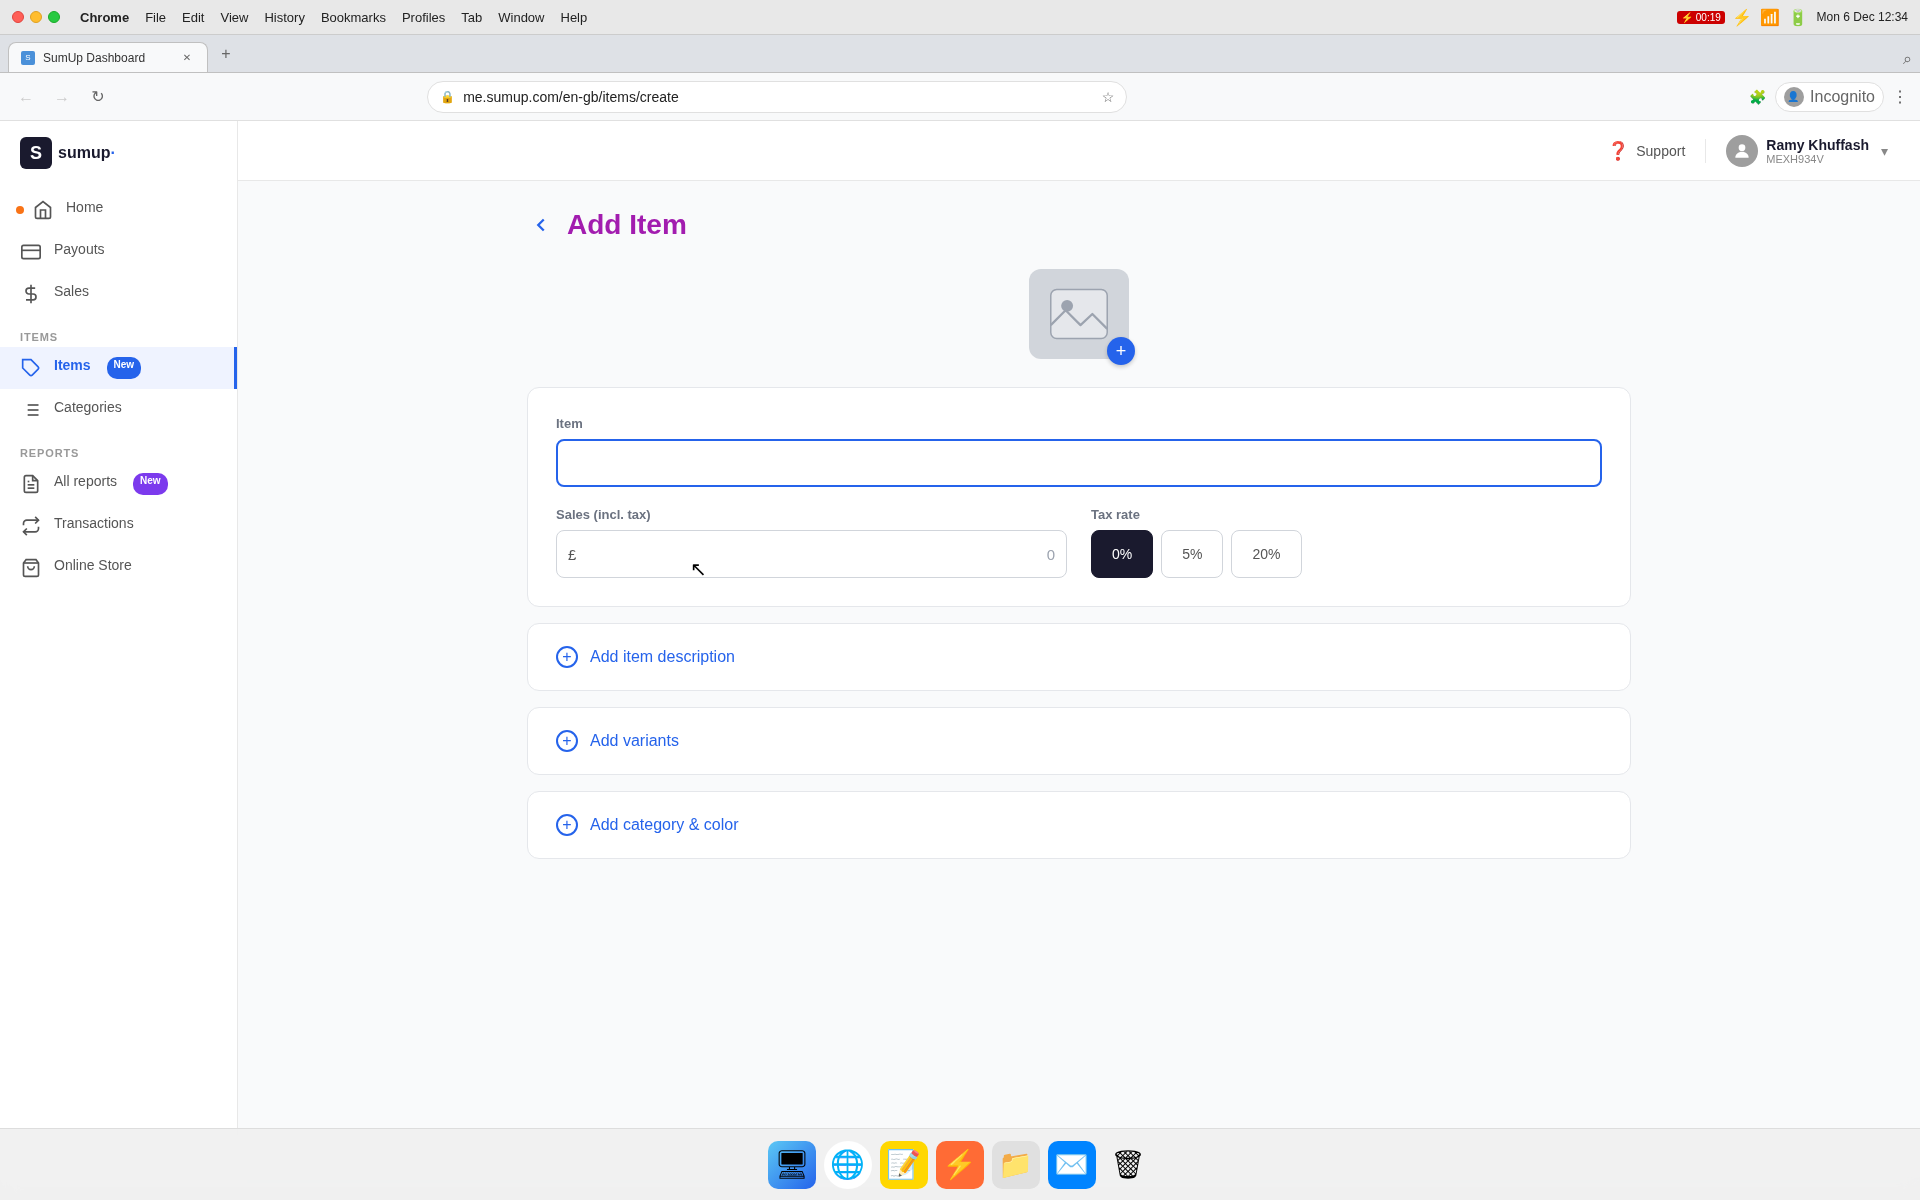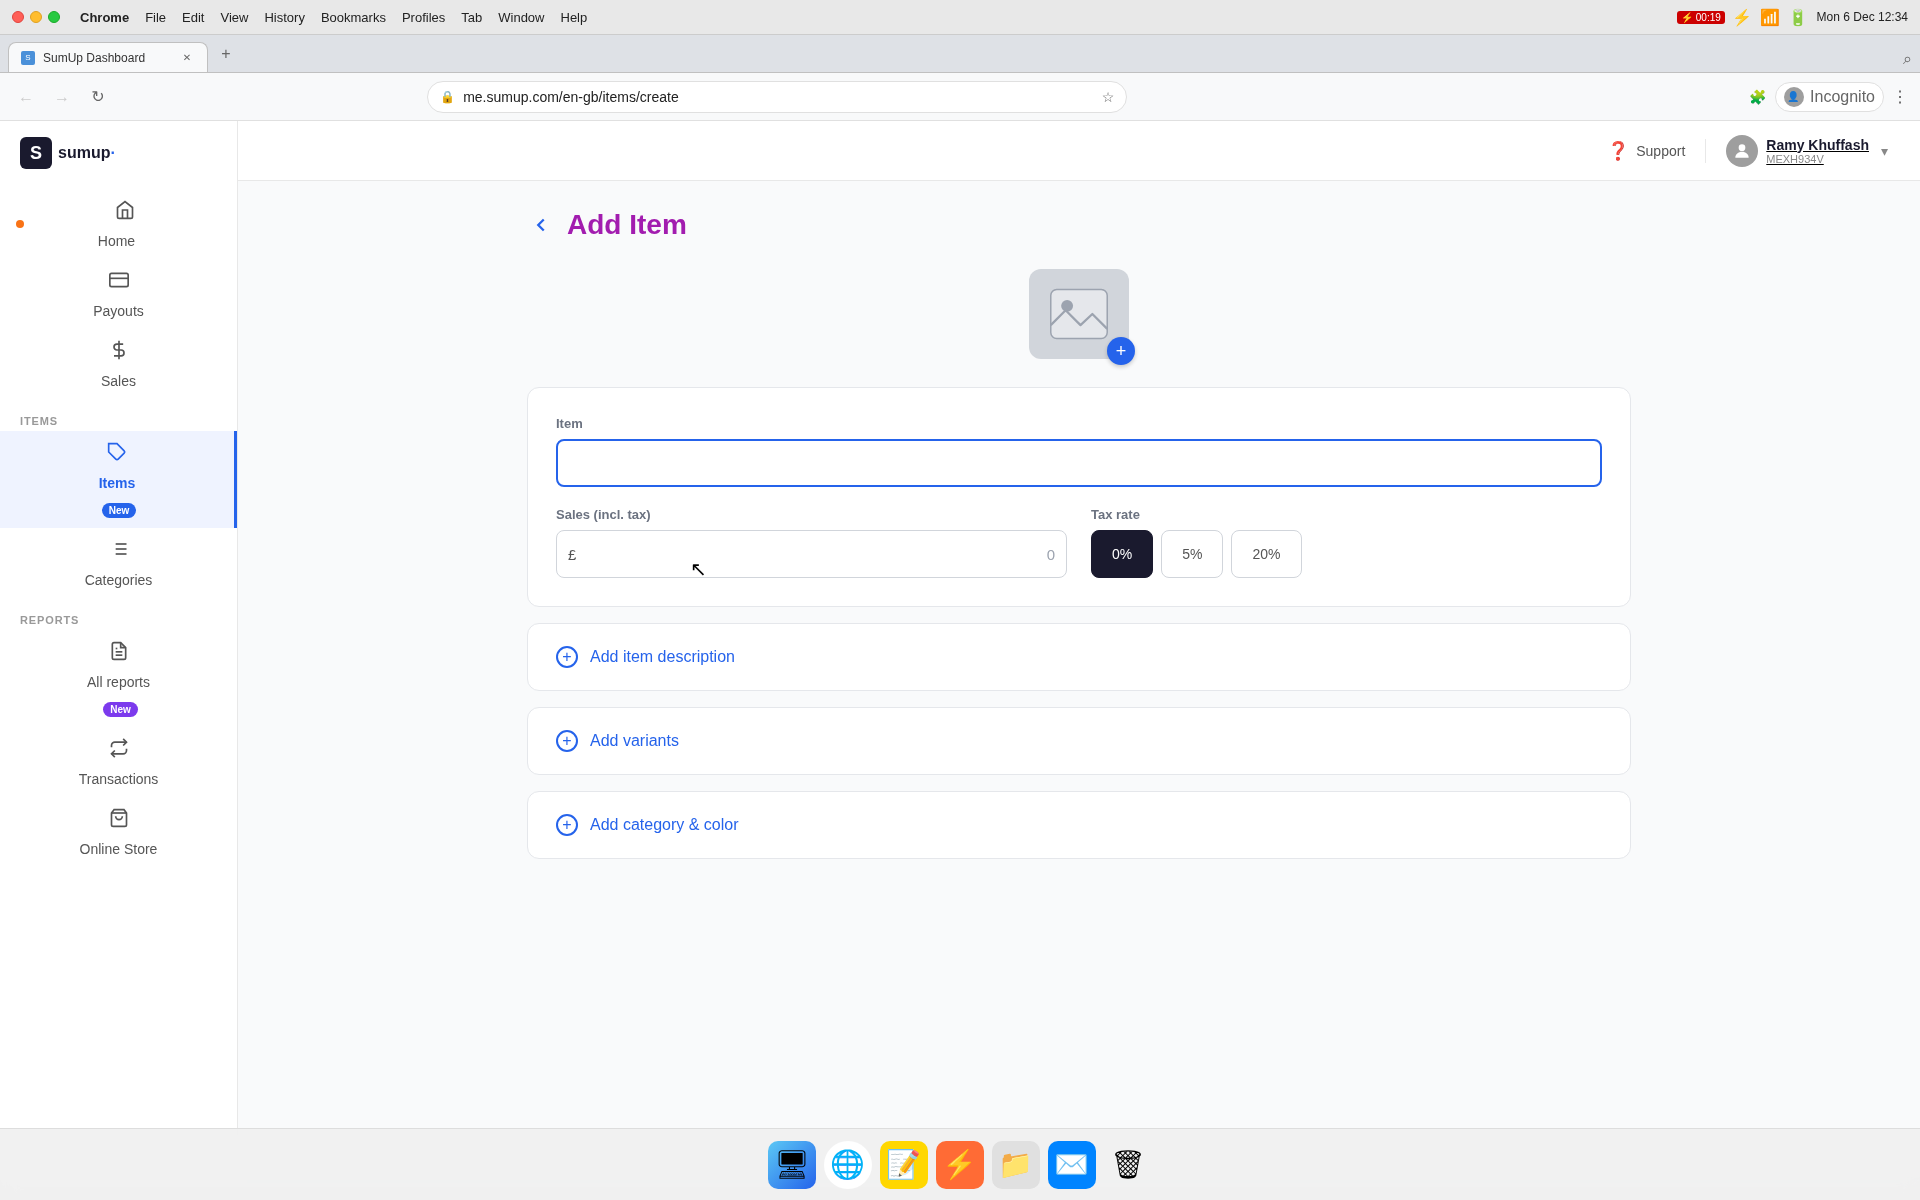--- a/index.html
+++ b/index.html
@@ -121,29 +121,27 @@
       border-radius: 6px;
       display: flex;
       align-items: center;
       justify-content: center;
     }
     .logo-s { color: white; font-size: 18px; font-weight: 700; }
 
     .sidebar-nav { flex: 1; overflow-y: auto; }
     .sidebar-item {
       display: flex;
-      align-items: center;
       gap: 12px;
       padding: 10px 20px;
       cursor: pointer;
       border-radius: 0;
       color: #555;
       font-size: 14px;
       position: relative;
-      flex-direction: column;
     }
     .sidebar-item.active { background: #eff3ff; color: #2563eb; font-weight: 600; border-right: 3px solid #2563eb; }
     .sidebar-item.home-item { padding-left: 16px; }
     .sidebar-icon { width: 22px; height: 22px; display: flex; align-items: center; justify-content: center; flex-shrink: 0; }
     .sidebar-icon svg { width: 20px; height: 20px; }
     .section-label {
       font-size: 11px;
       font-weight: 700;
       color: #999;
       letter-spacing: 0.08em;
@@ -188,21 +186,21 @@
       gap: 6px;
       color: #555;
       font-size: 14px;
       cursor: pointer;
     }
     .header-support-icon { font-size: 18px; color: #555; }
     .header-divider { width: 1px; height: 24px; background: #e8e8e8; margin: 0 8px; }
     .header-user { display: flex; align-items: center; gap: 8px; cursor: pointer; }
     .header-avatar { width: 32px; height: 32px; border-radius: 50%; background: #9e9e9e; display: flex; align-items: center; justify-content: center; }
     .header-avatar svg { width: 20px; height: 20px; fill: white; }
-    .header-user-info { display: flex; flex-direction: column; text-decoration: underline; }
+    .header-user-info { display: flex; flex-direction: column; }
     .header-user-name { font-size: 14px; font-weight: 600; color: #1a1a2e; }
     .header-user-id { font-size: 11px; color: #888; }
     .header-chevron { font-size: 14px; color: #888; margin-left: 4px; }
 
     
     .main-area {
       flex: 1;
       display: flex;
       flex-direction: column;
       overflow: hidden;

